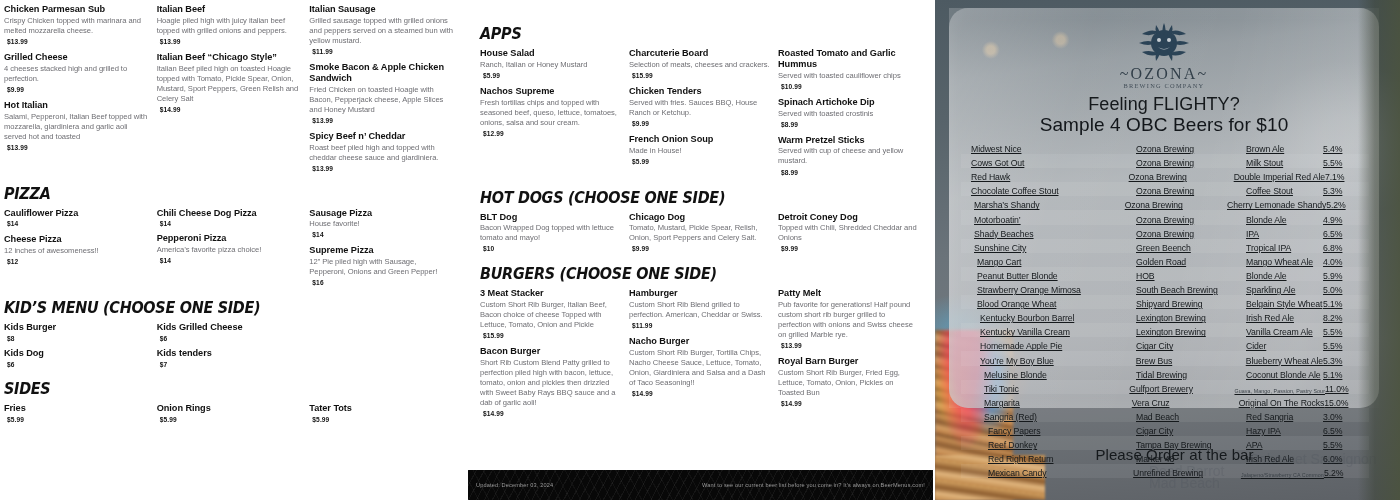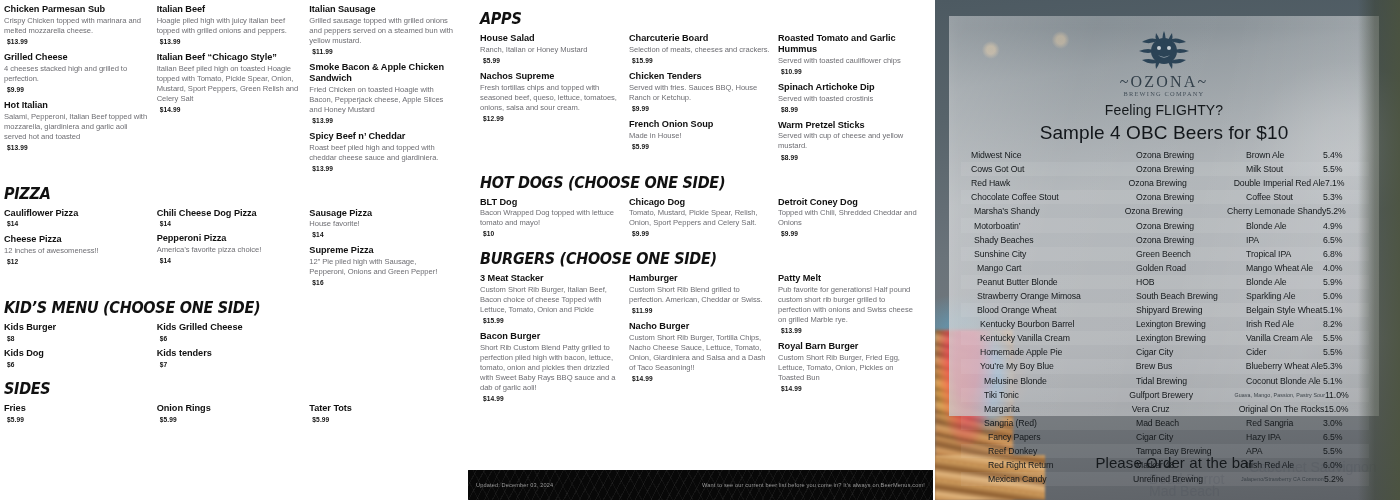--- a/index.html
+++ b/index.html
@@ -7,21 +7,21 @@
     width: 1400px; height: 500px;
     background: #ffffff;
     font-family: "Liberation Sans", sans-serif;
     overflow: hidden;
   }
   #app { position: relative; width: 1400px; height: 500px; display: flex; }
 
   
   .panel { position: relative; background: #fff; height: 500px; overflow: hidden; }
   .panel-left  { width: 468px; padding: 4px 6px 0 4px; }
-  .panel-mid   { width: 467px; padding: 4px 8px 0 12px; }
+  .panel-mid   { width: 467px; padding: 19px 8px 0 12px; }
   .panel-right { width: 465px; }
 
   .section-title {
     font-family: "DejaVu Sans", sans-serif;
     font-weight: 700;
     font-style: italic;
     font-size: 15px;
     letter-spacing: -0.3px;
     color: #111;
     text-transform: uppercase;
@@ -121,28 +121,29 @@
   }
   
   .photo-edge {
     position: absolute; right: 0; top: 0; width: 42px; height: 500px;
     background: linear-gradient(90deg, rgba(40,48,42,0) 0%, rgba(58,66,52,0.55) 40%, rgba(72,80,58,0.85) 100%);
   }
 
   
   .board {
     position: absolute;
-    left: 14px; top: 16px; width: 430px; height: 400px;
+    left: 14px; top: 8px; width: 430px; height: 400px;
     background: linear-gradient(172deg,
         rgba(196,200,204,0.34) 0%,
         rgba(206,209,212,0.55) 16%,
         rgba(212,214,216,0.70) 42%,
         rgba(200,202,205,0.74) 74%,
         rgba(182,185,188,0.72) 100%);
     box-shadow: 0 0 18px rgba(255,255,255,0.10) inset;
+    border-radius: 19px;
   }
   .board-sheen {
     position: absolute; inset: 0;
     background: linear-gradient(104deg,
       rgba(255,255,255,0.20) 0%, rgba(255,255,255,0.03) 28%,
       rgba(255,255,255,0.00) 55%, rgba(255,255,255,0.10) 82%,
       rgba(255,255,255,0.02) 100%);
     pointer-events: none;
   }
 
@@ -163,42 +164,43 @@
     font-family: "Liberation Serif", serif;
     font-size: 6.4px;
     letter-spacing: 1.2px;
     color: #2a3742;
     opacity: 0.80;
     margin-top: -1px;
   }
   .flighty {
     position: absolute; left: 0; right: 0; top: 86px;
     text-align: center;
-    font-size: 14px;
+    font-size: 18px;
     color: #15191c;
     letter-spacing: 0.1px;
   }
   .flighty2 {
     position: absolute; left: 0; right: 0; top: 106px;
     text-align: center;
     font-size: 19px;
     color: #12161a;
     letter-spacing: 0.1px;
   }
 
   .beer-list {
     position: absolute; left: 12px; top: 132px; right: 10px;
   }
   .beer-row {
     display: flex;
-    align-items: center;
+    align-items: flex-end;
     height: 14.1px;
     font-size: 8.7px;
     color: #15191c;
     letter-spacing: -0.1px;
+    text-decoration: underline;
   }
   .beer-row:nth-child(even) { background: rgba(255,255,255,0.07); }
   .beer-name    { width: 175px; padding-left: 10px; white-space: nowrap; }
   .beer-brewery { width: 110px; white-space: nowrap; }
   .beer-style   { flex: 1; white-space: nowrap; }
   .beer-abv     { width: 46px; text-align: left; }
   .beer-style.tiny { font-size: 5.3px; color: #3b4248; letter-spacing: 0.1px; }
   
   .beer-row:nth-child(n+5)  .beer-name { padding-left: 13px; }
   .beer-row:nth-child(n+9)  .beer-name { padding-left: 16px; }

